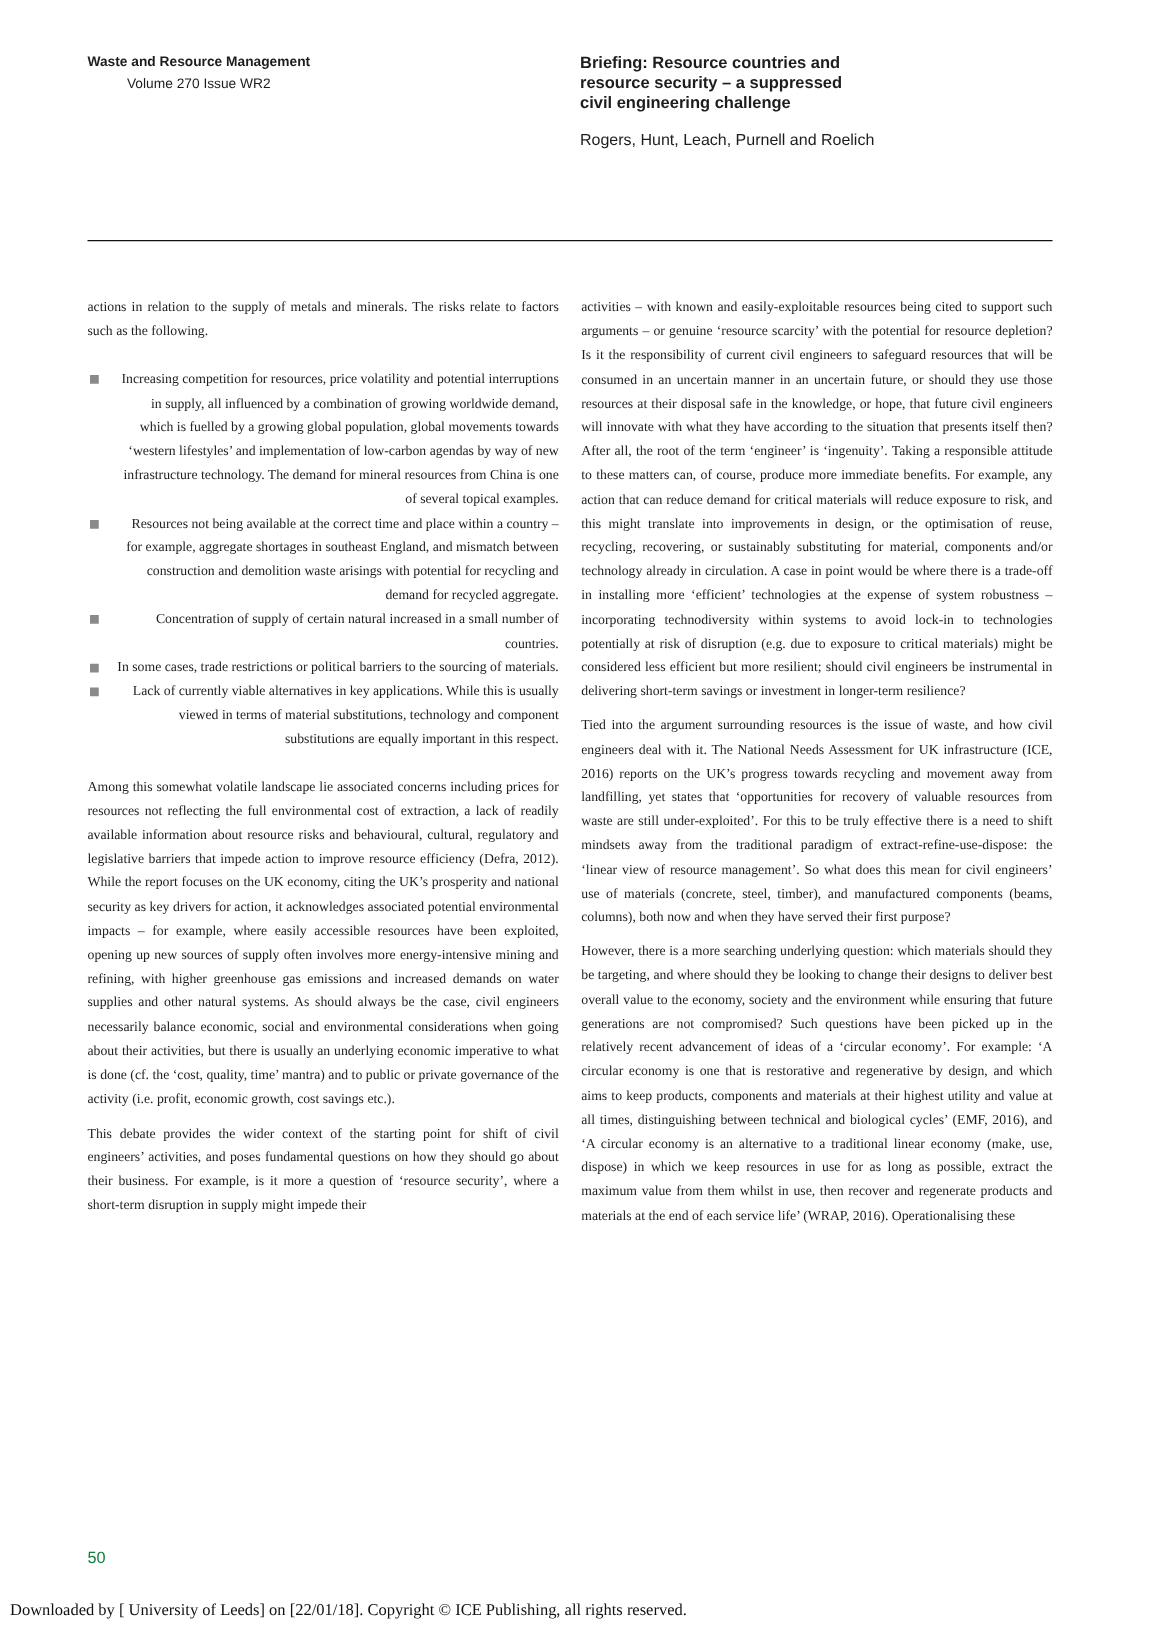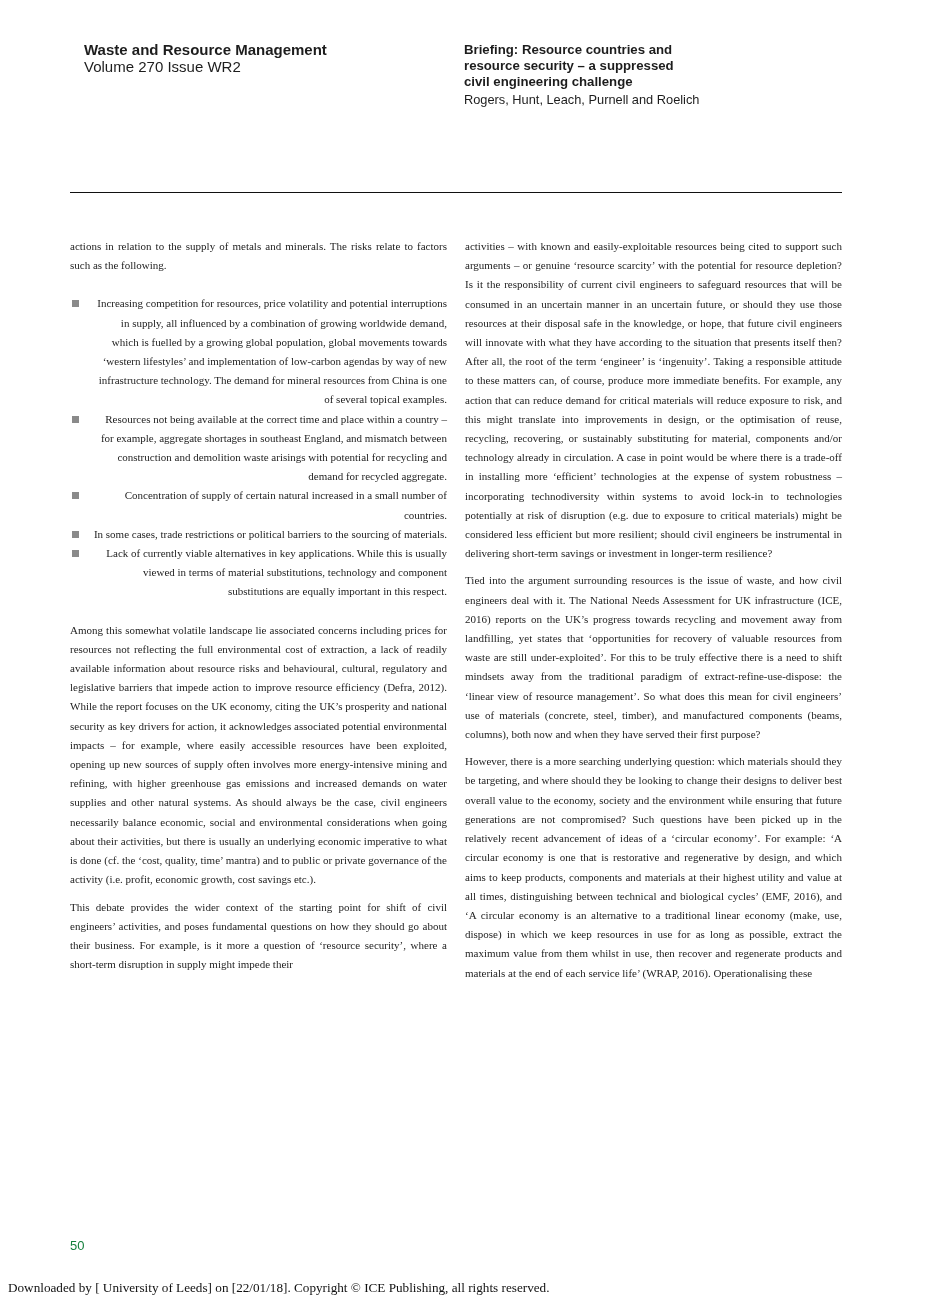--- a/index.html
+++ b/index.html
@@ -6,32 +6,32 @@
   body{
     width:925px;height:1309px;
     background:#ffffff;
     position:relative;
     font-family:"Liberation Serif", serif;
     color:#1d1d1d;
     overflow:hidden;
   }
   
   .header-left{
-    position:absolute;left:84px;top:42px;
+    position:absolute;left:70px;top:42px;
     font-family:"Liberation Sans", sans-serif;
-    font-size:15px;line-height:16.5px;
+    font-size:11px;line-height:16.5px;text-align:center;
   }
   .header-left .journal{font-weight:bold;}
   .header-right{
     position:absolute;left:464px;top:42px;width:238px;
     font-family:"Liberation Sans", sans-serif;
     font-size:13.2px;line-height:16.2px;
   }
   .header-right .article-title{font-weight:bold;}
-  .header-right .authors{font-weight:normal;font-size:12.8px;white-space:nowrap;margin-top:1px;}
+  .header-right .authors{font-weight:normal;font-size:12.8px;white-space:nowrap;margin-top:13px;}
   
   .rule{
     position:absolute;left:70px;top:192px;width:772px;height:1px;
     background:#111111;
   }
   
   main{
     position:absolute;left:70px;top:221px;width:772px;
     display:flex;gap:18px;
   }

